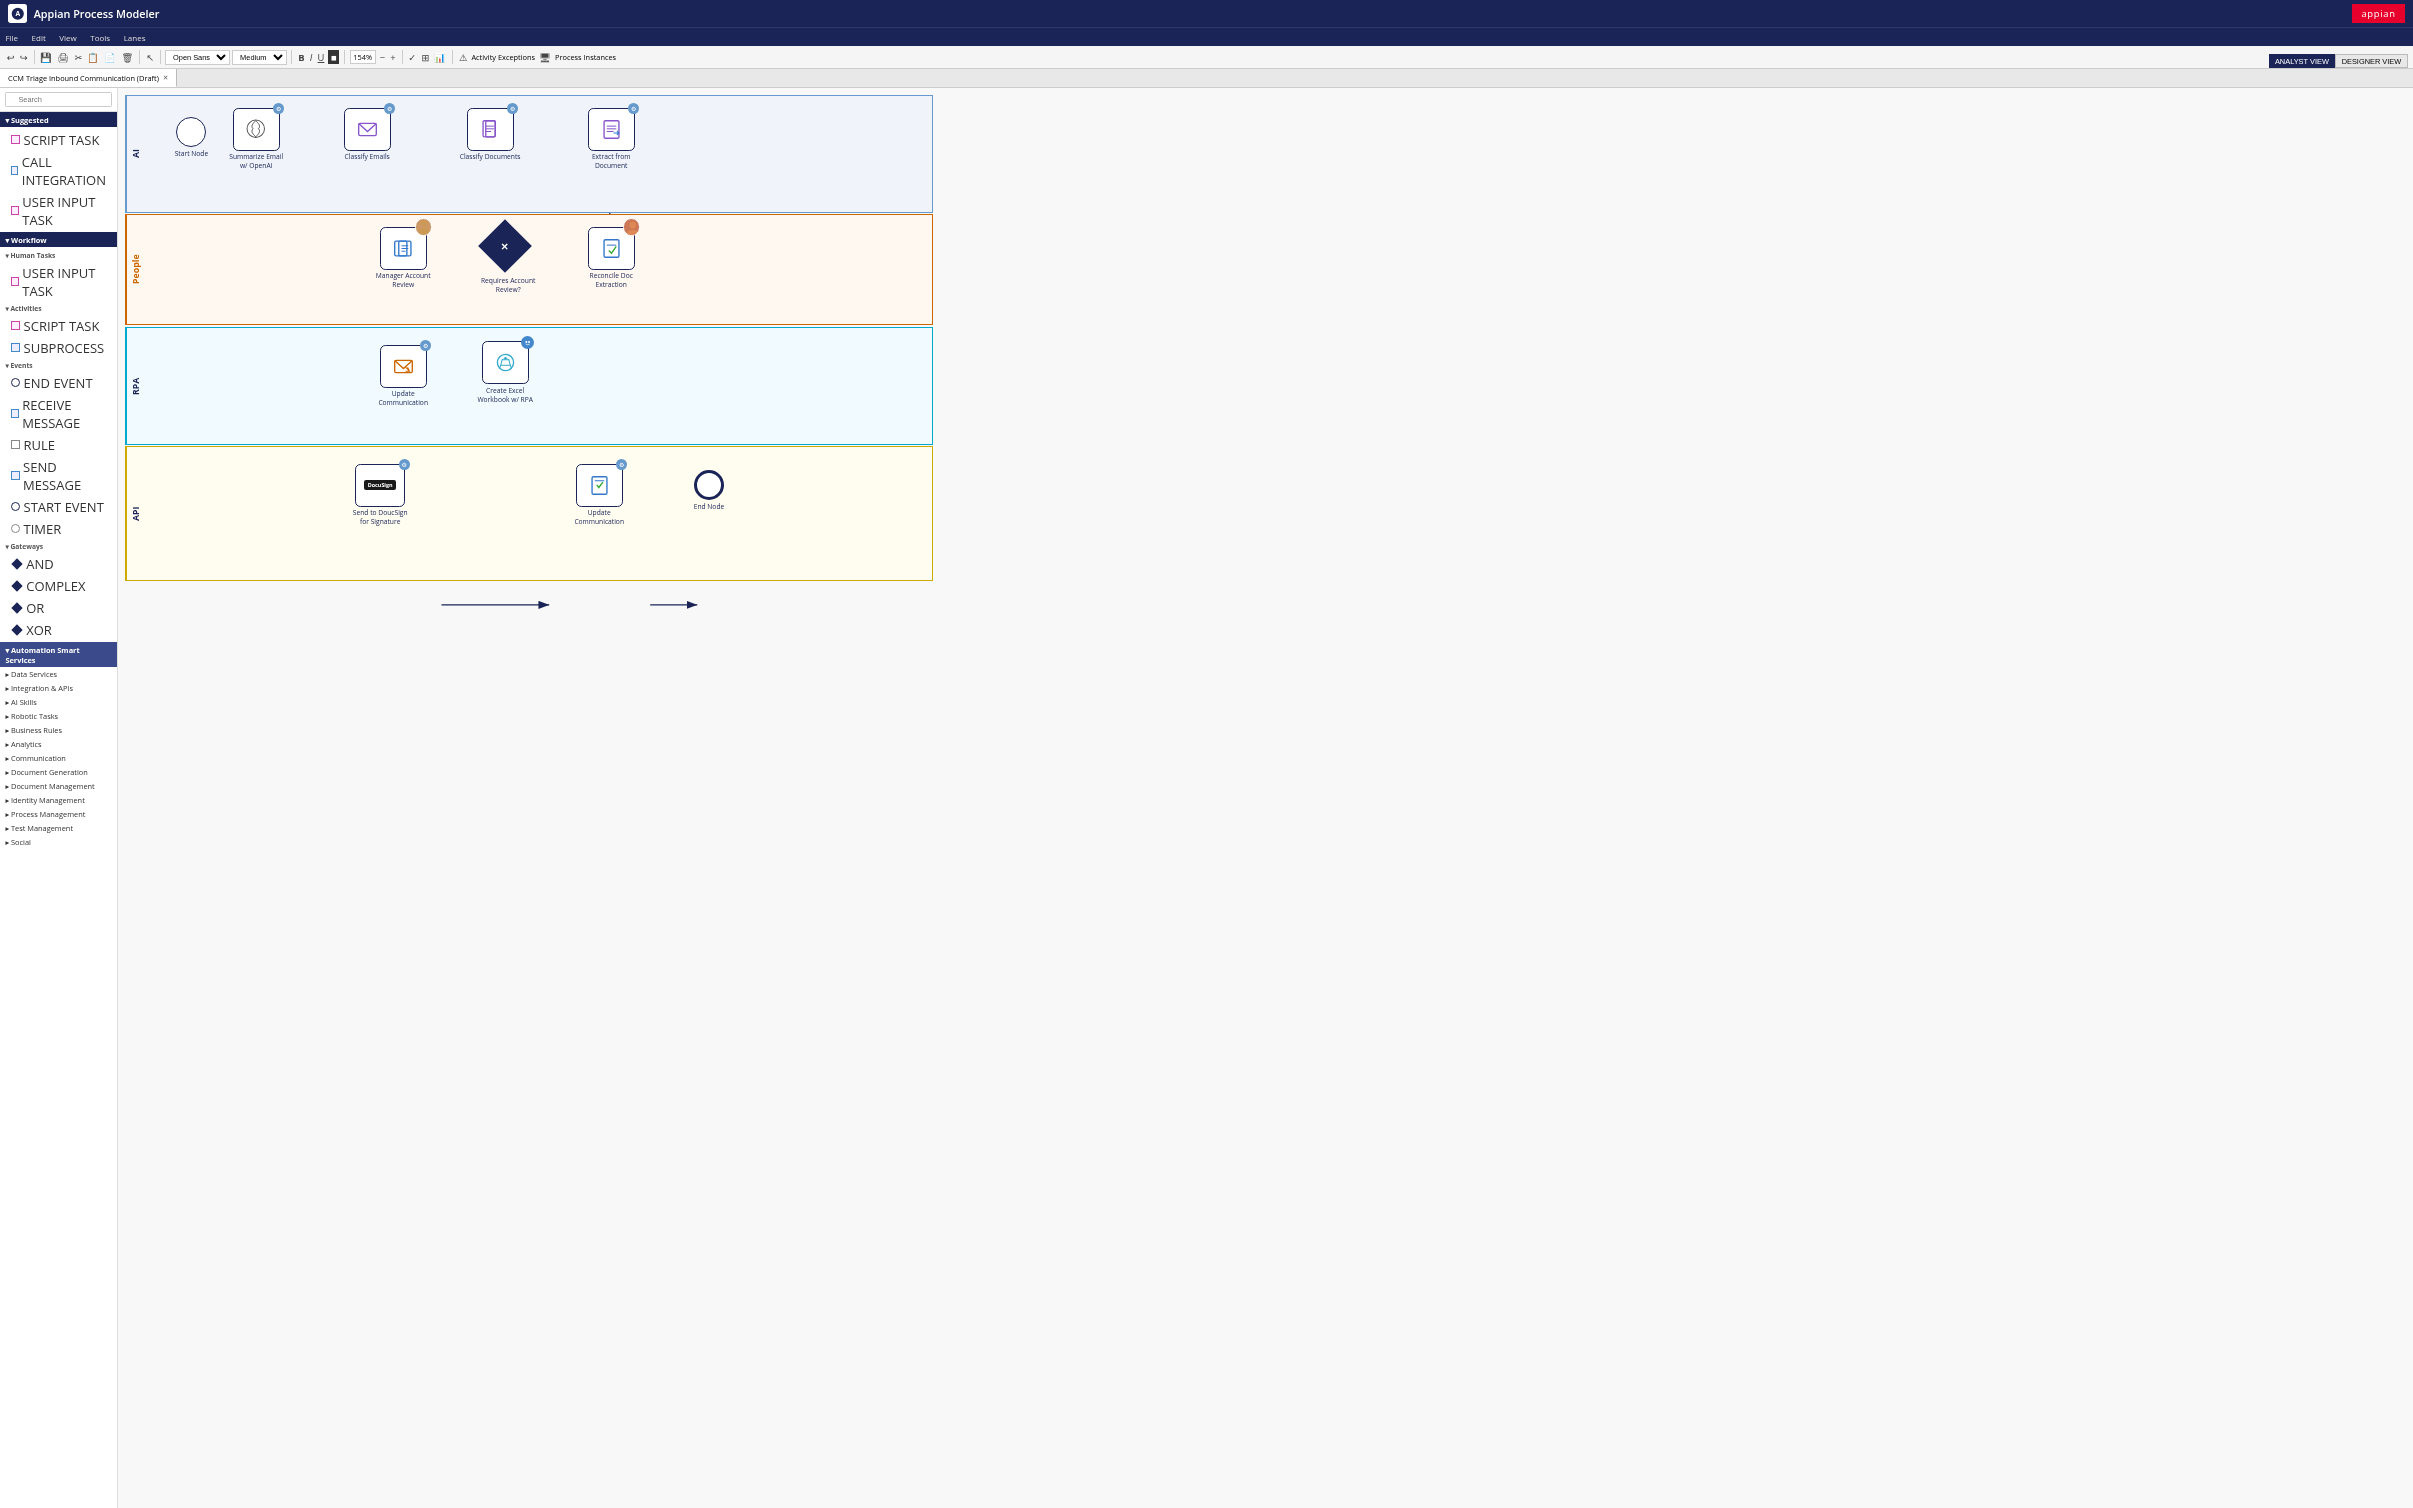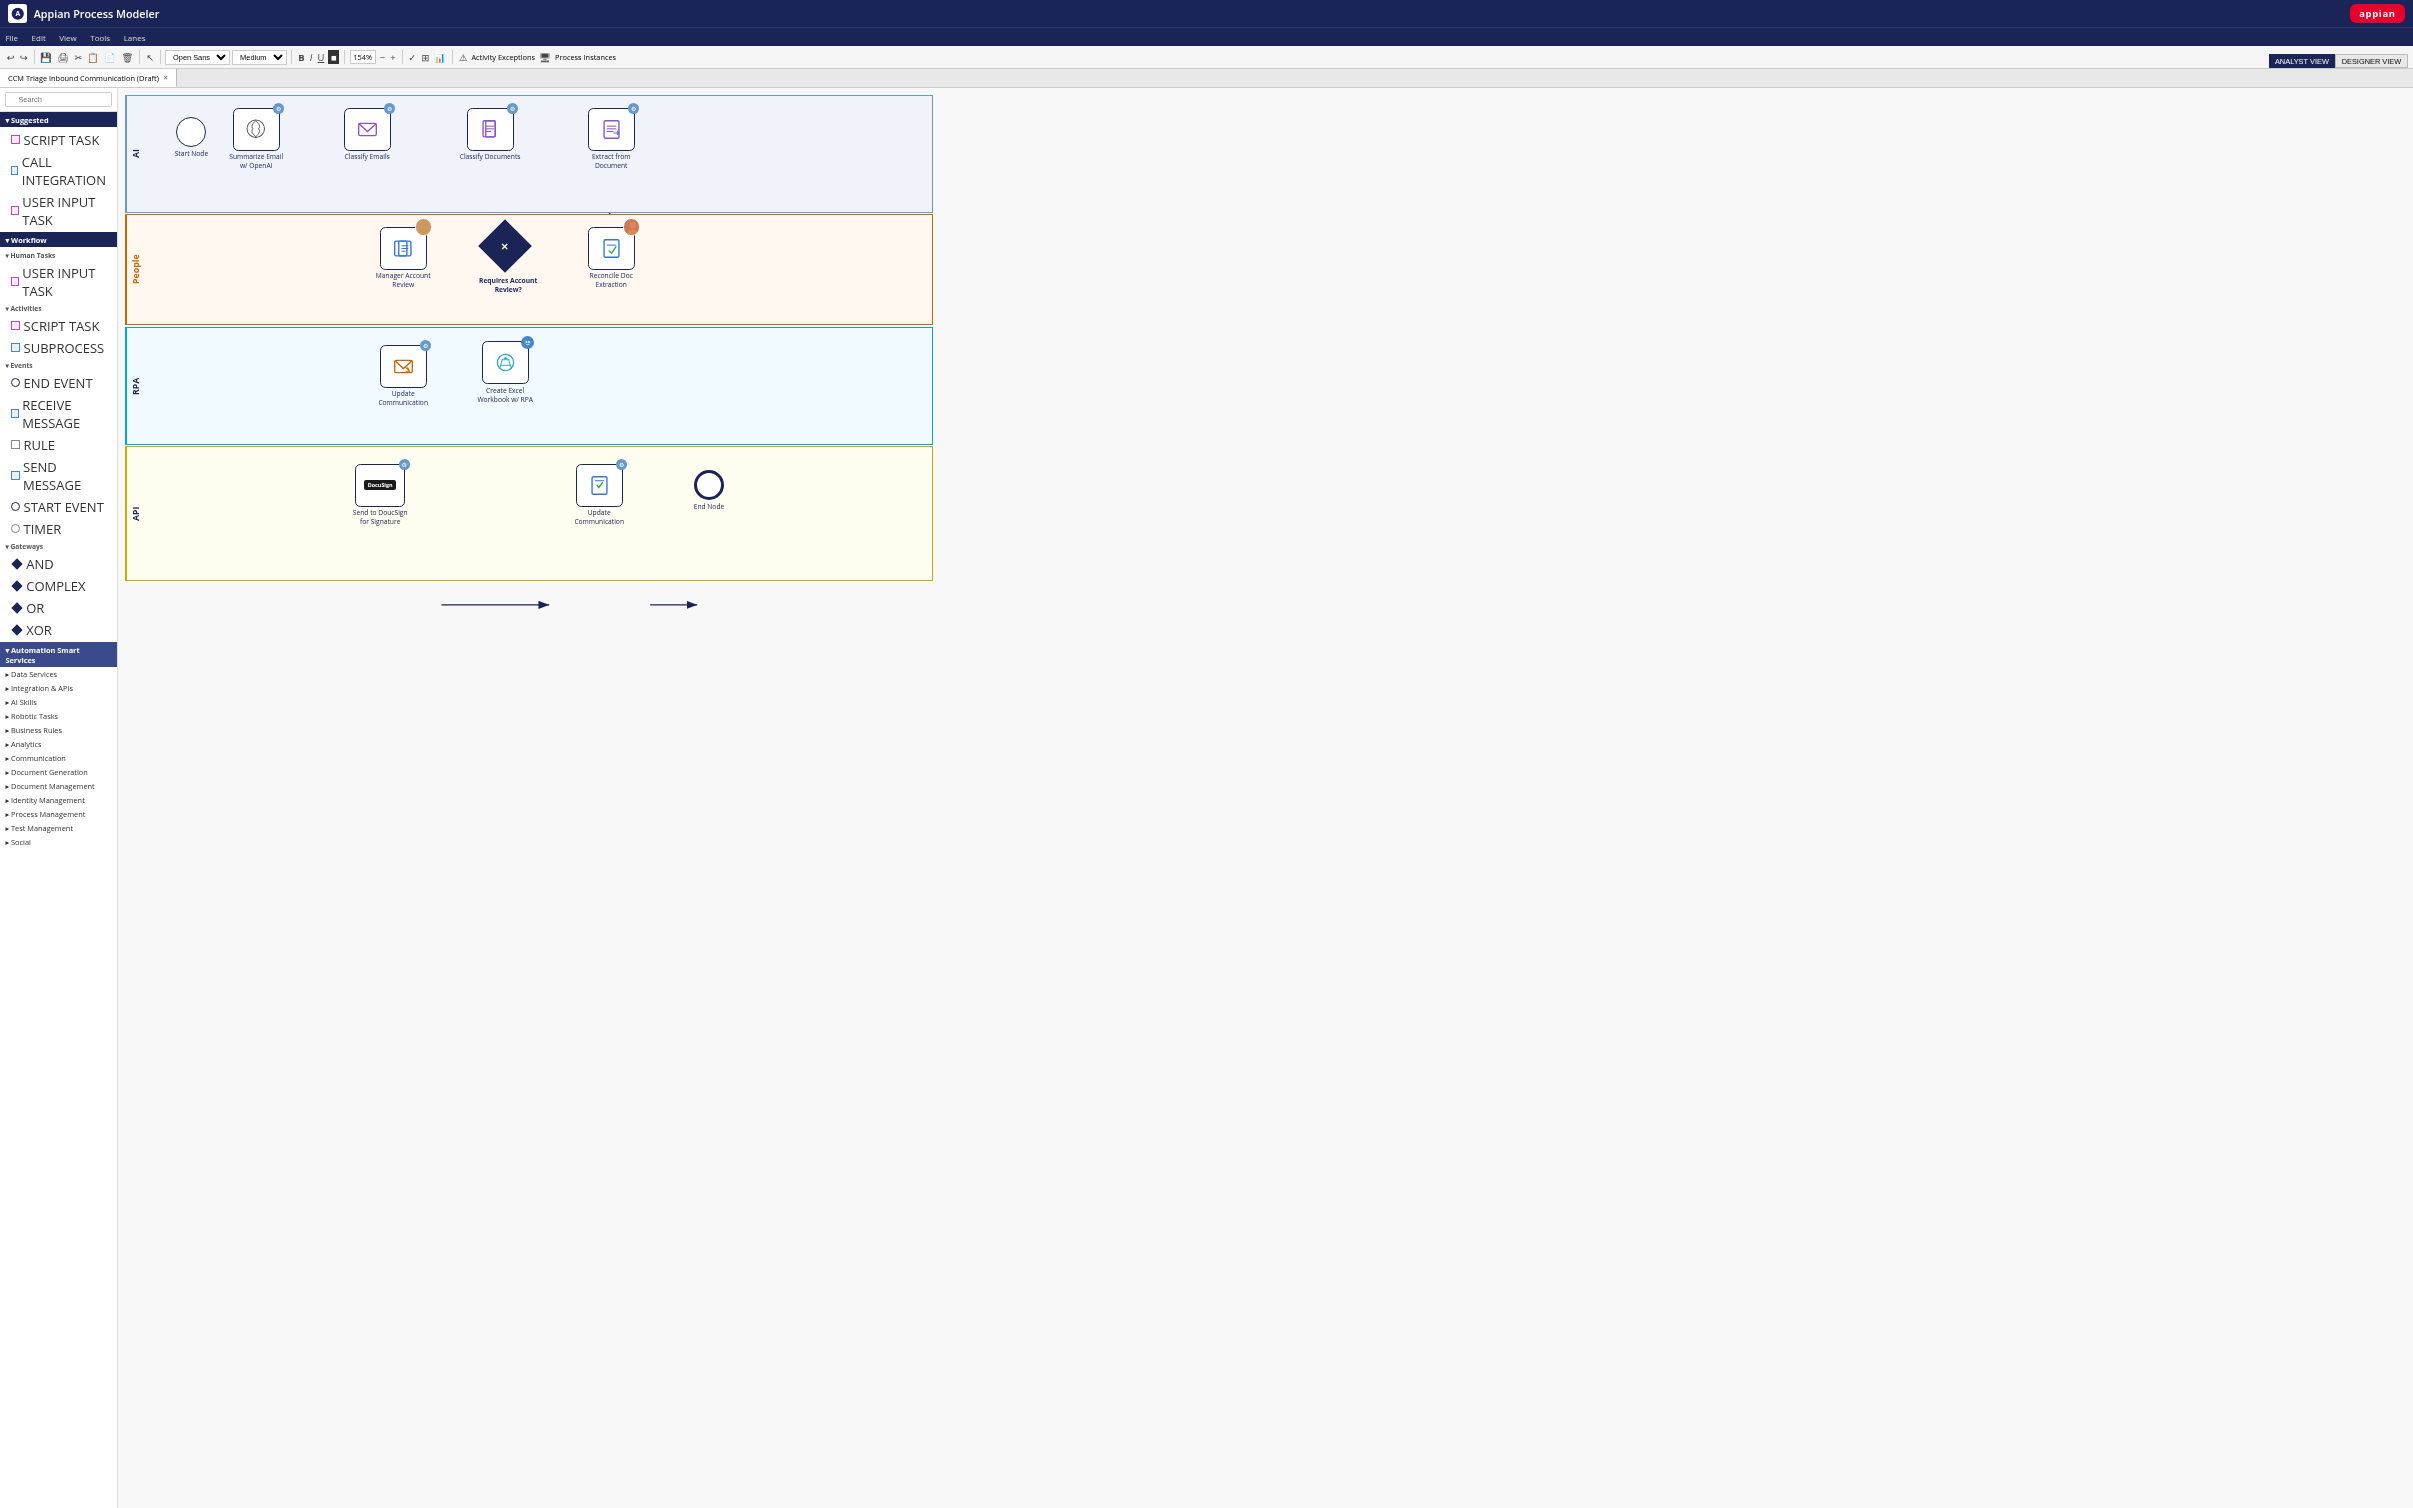--- a/index.html
+++ b/index.html
@@ -19,23 +19,23 @@
       width: 19px; height: 19px;
       background: #fff;
       border-radius: 2.7px;
       display: flex; align-items: center; justify-content: center;
       font-weight: bold; color: #1a2456; font-size: 6.7px;
     }
     #topbar .app-title { font-size: 10.8px; font-weight: 600; flex: 1; }
     #topbar .appian-logo {
       background: #e8002d;
       padding: 2.7px 9.4px;
-      border-radius: 6px;
+      border-radius: 0;
       font-size: 9.4px;
-      font-weight: bold;
+      font-weight: normal;
       letter-spacing: 0.7px;
     }
 
     
     #menubar {
       background: #1a2456;
       color: #ccc;
       height: 19px;
       display: flex;
       align-items: center;
@@ -328,21 +328,21 @@
       font-size: 9.4px;
       font-weight: bold;
     }
     .diamond-label {
       text-align: center;
       font-size: 6.7px;
       color: #1a2456;
       margin-top: 6.7px;
       max-width: 67px;
       line-height: 1.3;
-      font-weight: bold;
+      font-weight: normal;
     }
 
     
     #arrows {
       position: absolute;
       top: 0;
       left: 0;
       width: 100%;
       height: 100%;
       pointer-events: none;

